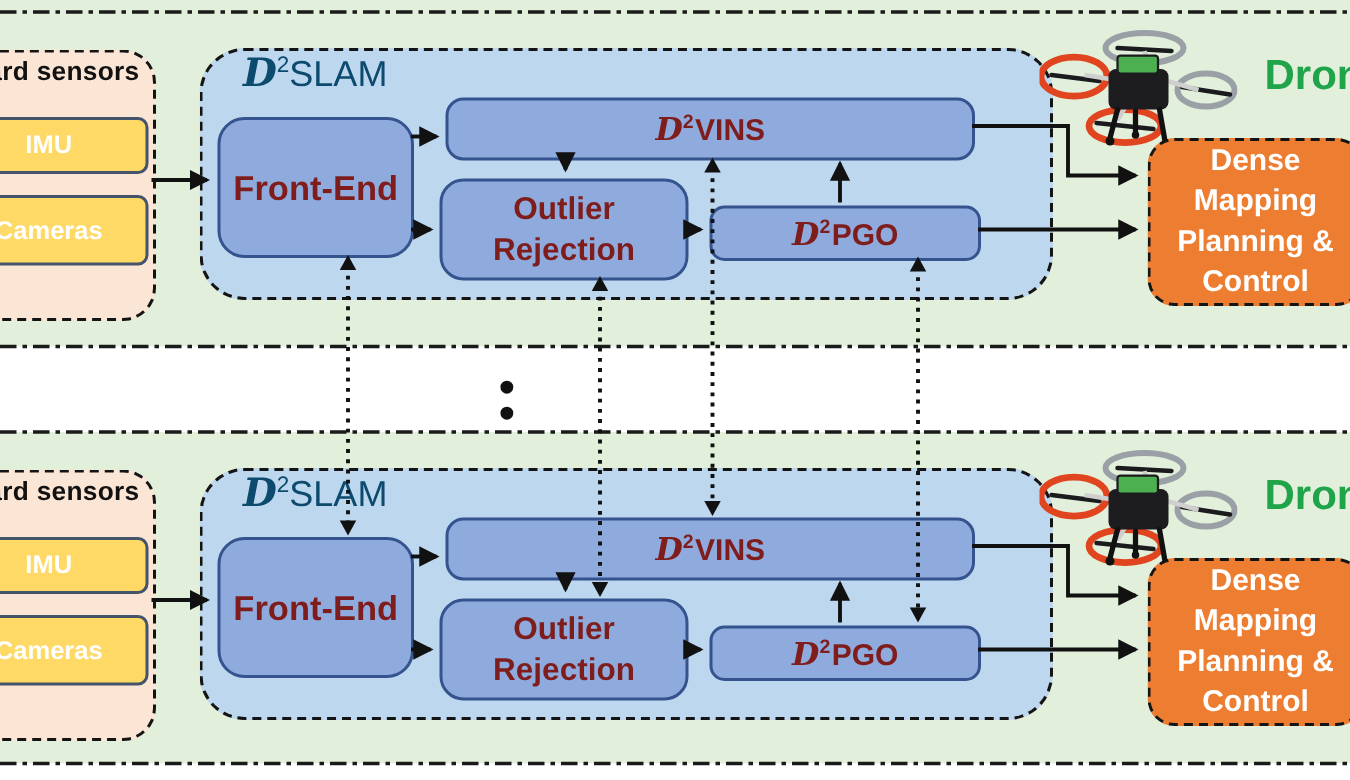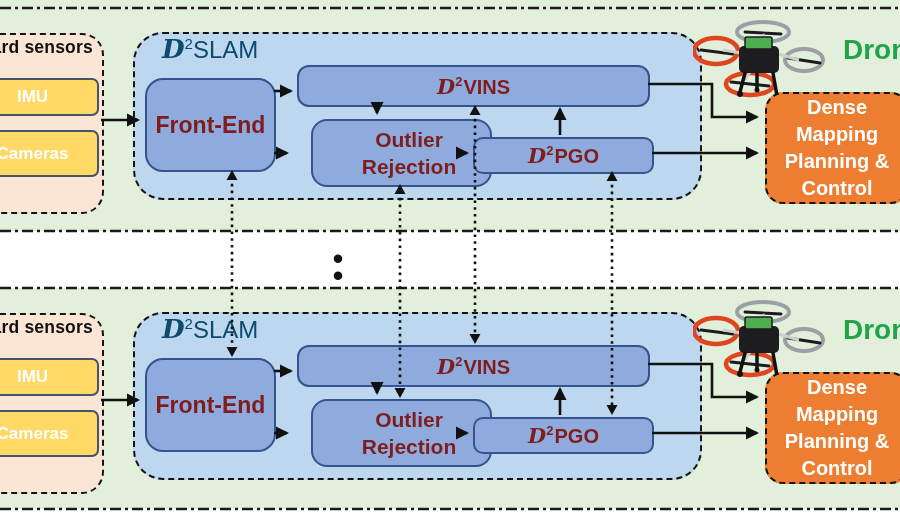--- a/index.html
+++ b/index.html
@@ -29,22 +29,22 @@
   .slam-box{position:absolute;left:133px;top:32px;width:565px;height:164px;
     background:#BDD7EE;border:2.5px dashed #141414;border-radius:30px;}
   .slam-title{position:absolute;left:162px;top:34px;font-size:24px;color:#0c4a6e;font-weight:400;text-align:center;}
   .slam-title i{font-family:"DejaVu Serif",serif;font-weight:600;font-size:26px;}
   .slam-title sup{font-size:15px;}
 
   .module{position:absolute;background:#8FAADC;border:2.5px solid #35548F;
     display:flex;align-items:center;justify-content:center;color:#7f1d1d;font-weight:700;}
   .mod-frontend{left:145px;top:78px;width:127px;height:90px;border-radius:18px;font-size:23px;}
   .mod-vins{left:297px;top:65px;width:349px;height:38px;border-radius:12px;font-size:20px;}
-  .mod-outlier{left:311px;top:119px;width:162px;height:64px;border-radius:16px;
-    font-size:21px;line-height:27px;flex-direction:column;text-align:center;padding-left:15px;}
+  .mod-outlier{left:293px;top:119px;width:162px;height:64px;border-radius:16px;
+    font-size:21px;line-height:27px;flex-direction:column;text-align:center;}
   .mod-pgo{left:473px;top:137px;width:177px;height:33px;border-radius:10px;font-size:20px;}
   .module i{font-family:"DejaVu Serif",serif;font-size:21px;}
   .module sup{font-size:13px;margin-right:1px;}
 
   
   .drone-icon{position:absolute;left:693px;top:18px;}
   .drone-label{position:absolute;left:843px;top:34px;font-size:28px;font-weight:700;color:#1FA44A;white-space:nowrap;}
 
   
   .output-box{position:absolute;left:765px;top:92px;width:140px;height:108px;

